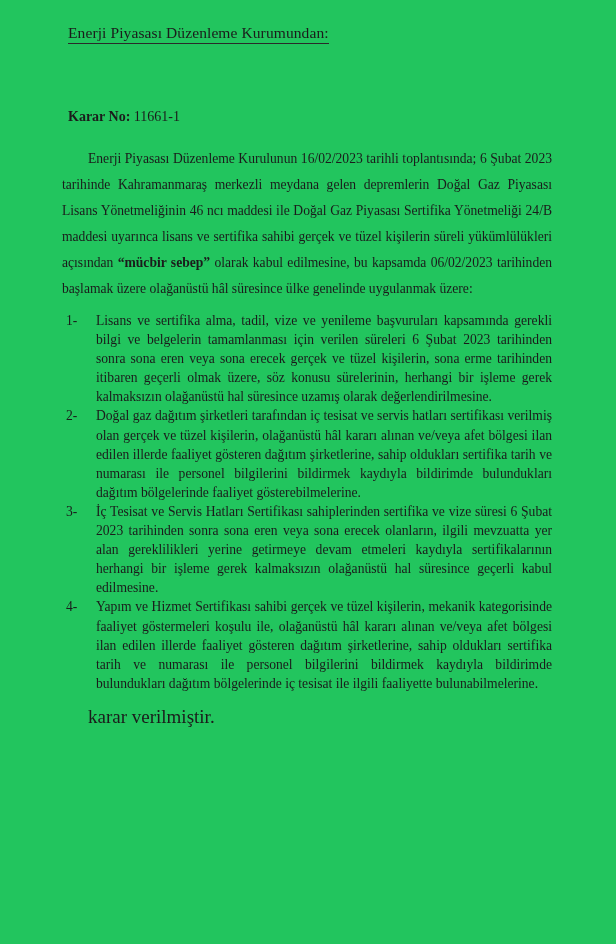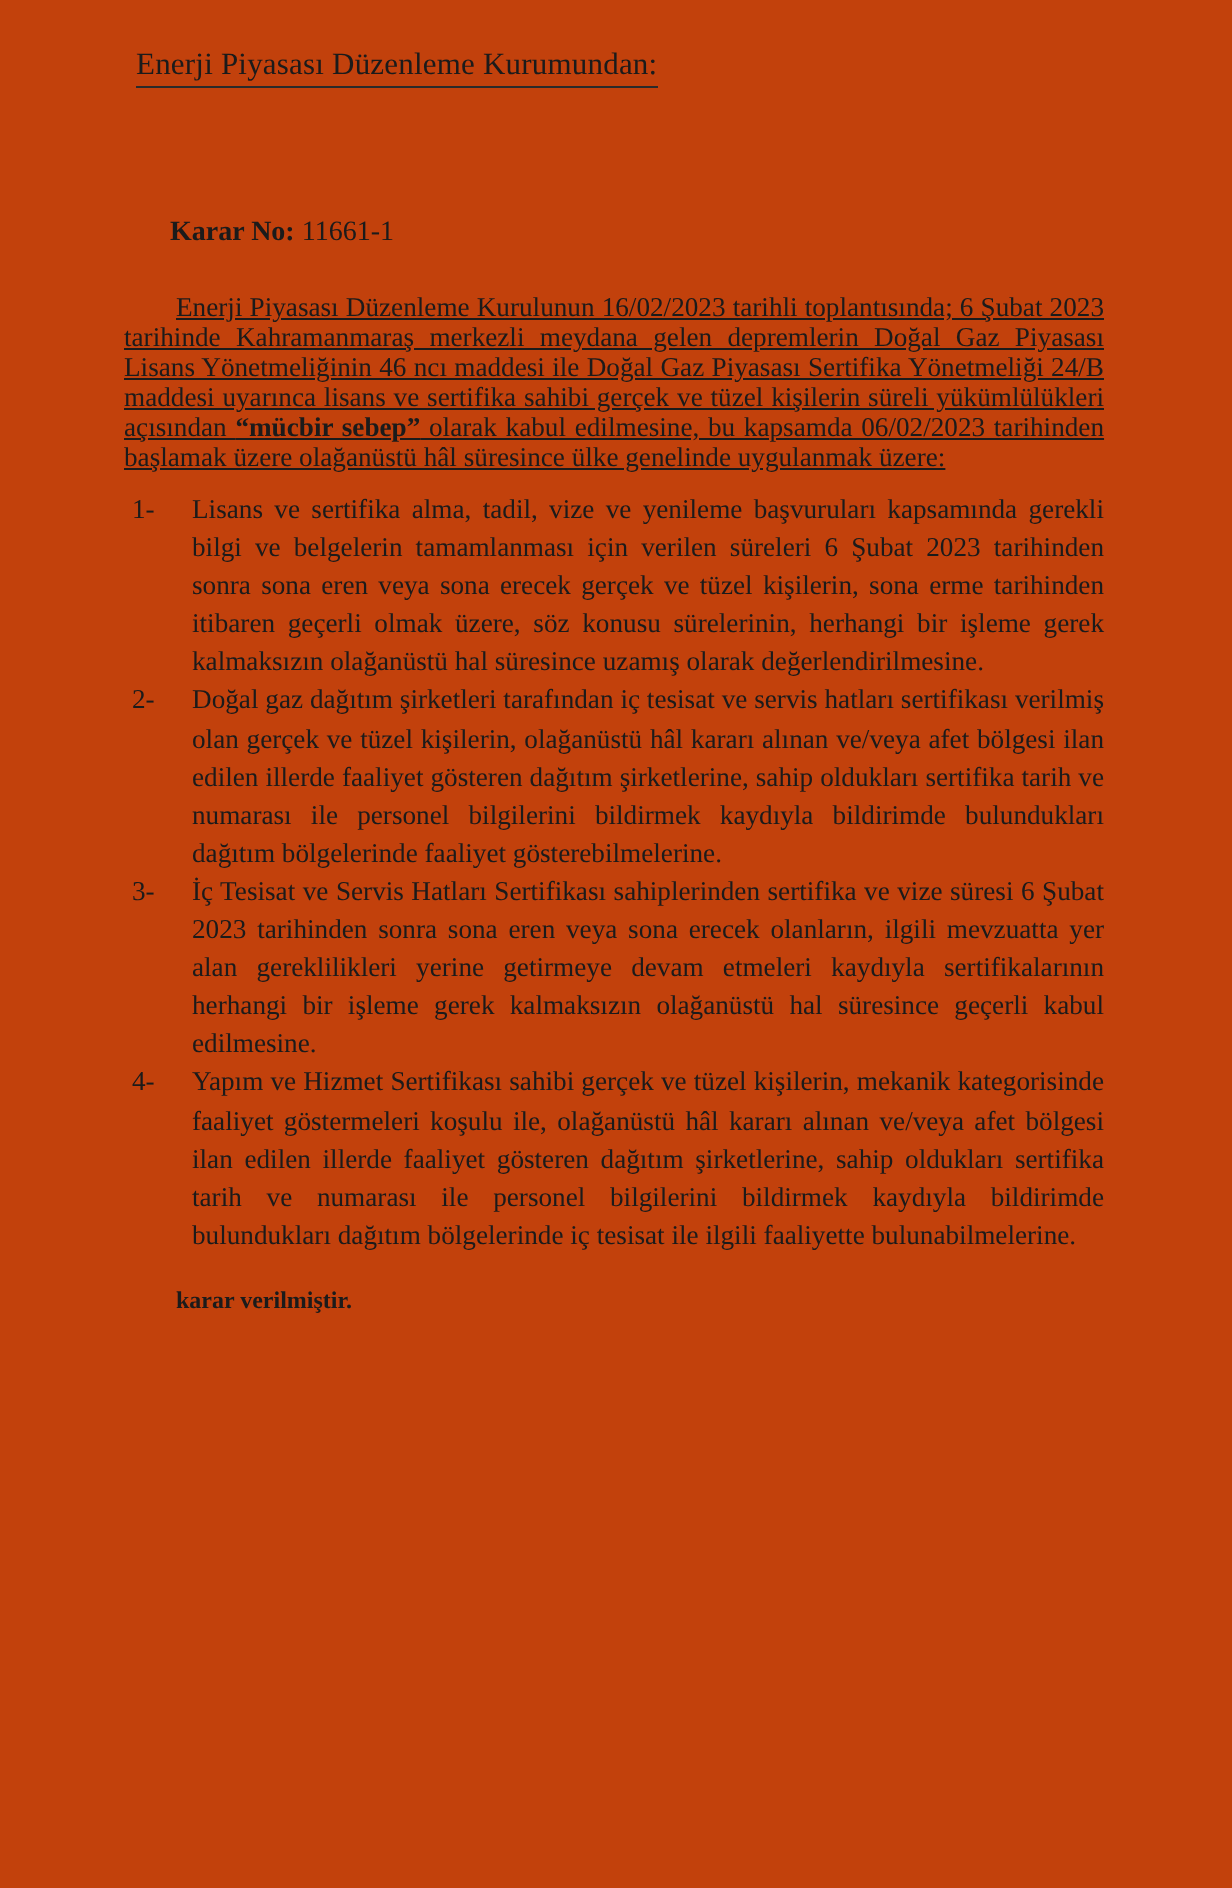--- a/index.html
+++ b/index.html
@@ -10,21 +10,21 @@
   }
   body {
     font-family: "Liberation Serif", "DejaVu Serif", serif;
     color: #1b1b1b;
     -webkit-font-smoothing: antialiased;
   }
   .page {
     position: relative;
     width: 616px;
     height: 944px;
-    background: #c2410c;
+    background: #22c55e;
     overflow: hidden;
     box-sizing: border-box;
   }
 
   
   .issuer-line {
     position: absolute;
     left: 68px;
     top: 24px;
     font-size: 15.5px;
@@ -54,21 +54,20 @@
     right: 18px;
     top: 109px;
     font-size: 14px;
     height: 18px;
   }
   .meta-left {
     position: absolute;
     left: 0;
     top: 0;
     white-space: nowrap;
-    margin-left: 17px;
   }
   .meta-right {
     position: absolute;
     right: 0;
     top: 0;
     white-space: nowrap;
   }
   .meta-label {
     font-weight: bold;
   }
@@ -78,26 +77,25 @@
 
   
   .body-block {
     position: absolute;
     left: 62px;
     top: 146px;
     width: 490px;
   }
   .lead-paragraph {
     font-size: 13.6px;
-    line-height: 15px;
+    line-height: 26px;
     text-align: justify;
     text-justify: inter-word;
     text-indent: 26px;
     margin: 0;
-    text-decoration: underline;
   }
   .lead-paragraph b {
     font-weight: bold;
   }
 
   
   .decision-list {
     margin: 9px 0 0 0;
     padding: 0;
     list-style: none;
@@ -119,23 +117,22 @@
     text-align: left;
     font-size: 13.6px;
   }
   .decision-text {
     display: block;
   }
 
   .closing-line {
     margin: 14px 0 0 0;
     padding-left: 26px;
-    font-size: 12px;
+    font-size: 19px;
     line-height: 19.1px;
-    font-weight: bold;
   }
 </style>
 </head>
 <body>
 
 <div class="page">
 
   <div class="issuer-line">
     <span class="issuer-text">Enerji Piyasası Düzenleme Kurumundan:</span>
   </div>

